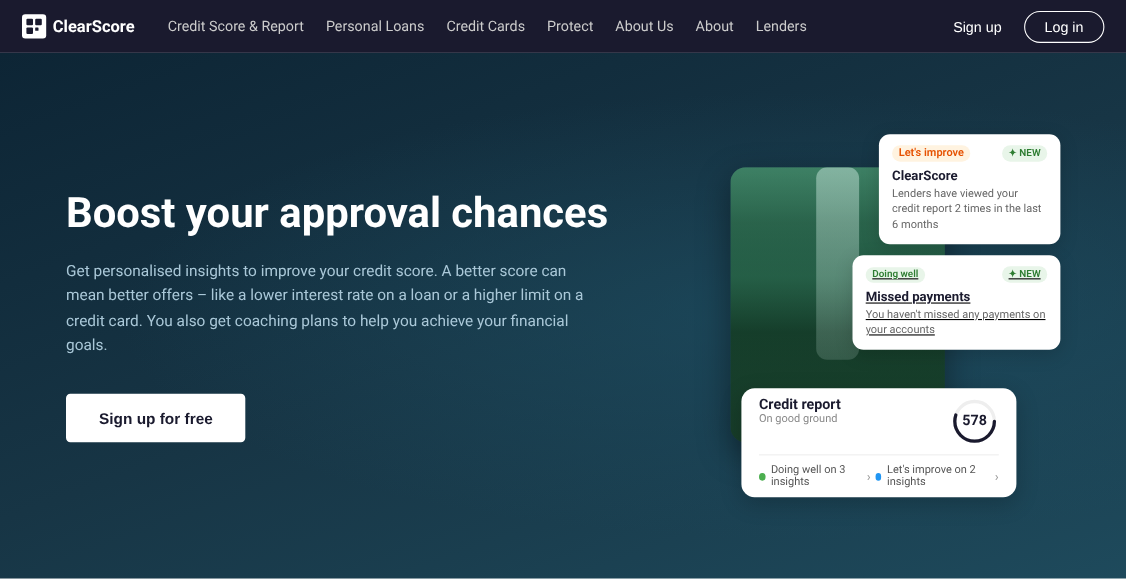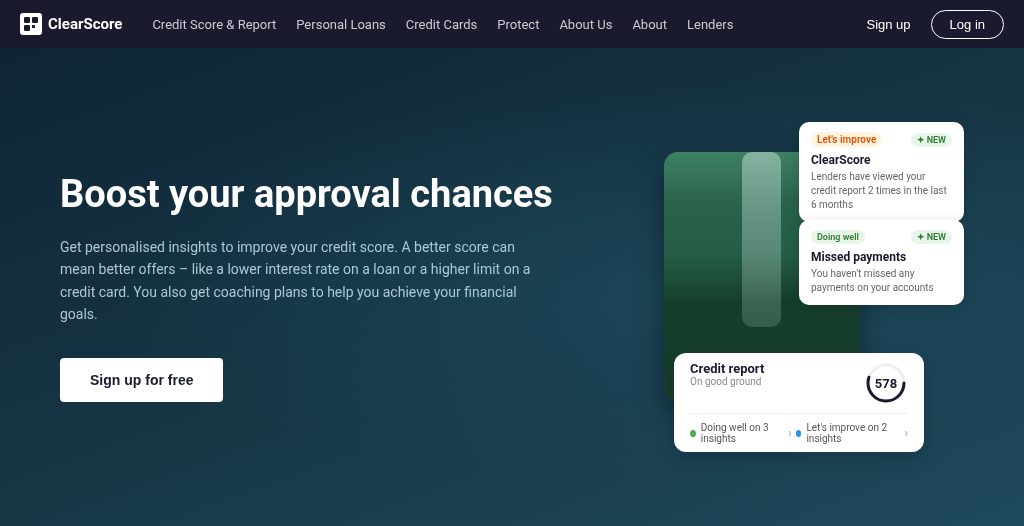--- a/index.html
+++ b/index.html
@@ -230,26 +230,27 @@
     .card-text {
       font-size: 10px;
       color: #666;
       line-height: 1.4;
     }
 
     
     .missed-card {
       position: absolute;
       right: 0;
-      top: 98px;
-      width: 165px;
+      top: 110px;
+      width: 189px;
       background: #fff;
       border-radius: 10px;
       padding: 10px 12px;
       box-shadow: 0 4px 16px rgba(0,0,0,0.15);
+      text-decoration: underline;
     }
     .badge-doing {
       background: #e8f5e9;
       color: #2e7d32;
       font-size: 9px;
       font-weight: 600;
       padding: 2px 6px;
       border-radius: 10px;
     }
 

